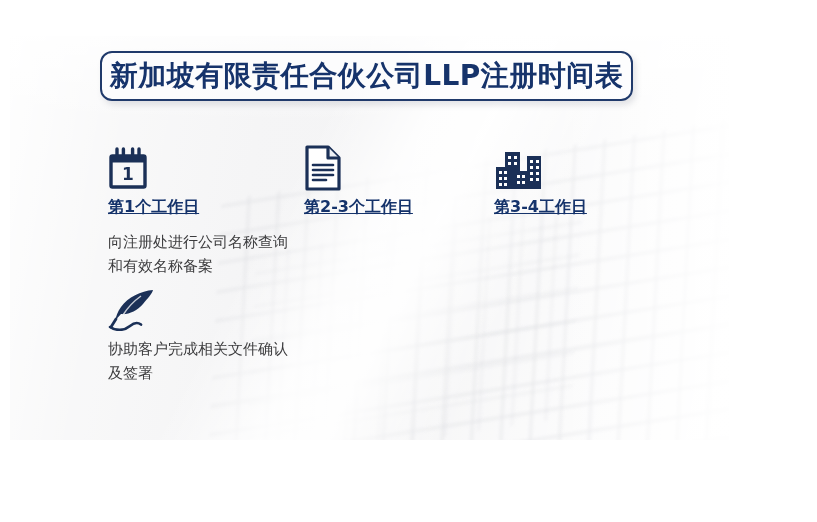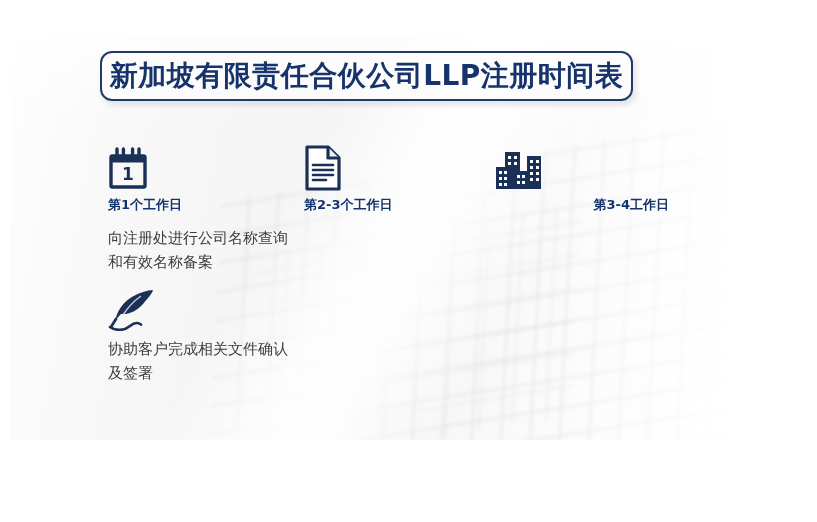--- a/index.html
+++ b/index.html
@@ -163,38 +163,39 @@
     width: 186px;
     pointer-events: auto;
   }
   .card-icon {
     height: 46px;
     margin-bottom: 6px;
     display: flex;
     align-items: flex-end;
   }
   .card-title {
-    font-size: 13px;
+    font-size: 16px;
     font-weight: 700;
     color: #15336b;
     line-height: 1.3;
     margin-bottom: 12px;
     font-family: "DejaVu Sans", "Liberation Sans", sans-serif;
+    text-decoration: underline;
   }
   .card-body {
     font-size: 15px;
     color: #3c3c3e;
     line-height: 1.62;
     font-family: "DejaVu Sans", "Liberation Sans", sans-serif;
   }
 
   
   .pos-r1c1 { left: 108px; top: 145px; }
   .pos-r1c2 { left: 304px; top: 145px; }
-  .pos-r1c3 { left: 494px; top: 145px; width: 175px; text-align: right; }
+  .pos-r1c3 { left: 494px; top: 145px; width: 175px; }
   .pos-r2c1 { left: 108px; top: 285px; }
   .pos-r2c2 { left: 292px; top: 285px; }
 
   svg { display: block; }
 </style>
 </head>
 <body>
 
 <div id="canvas">
 

